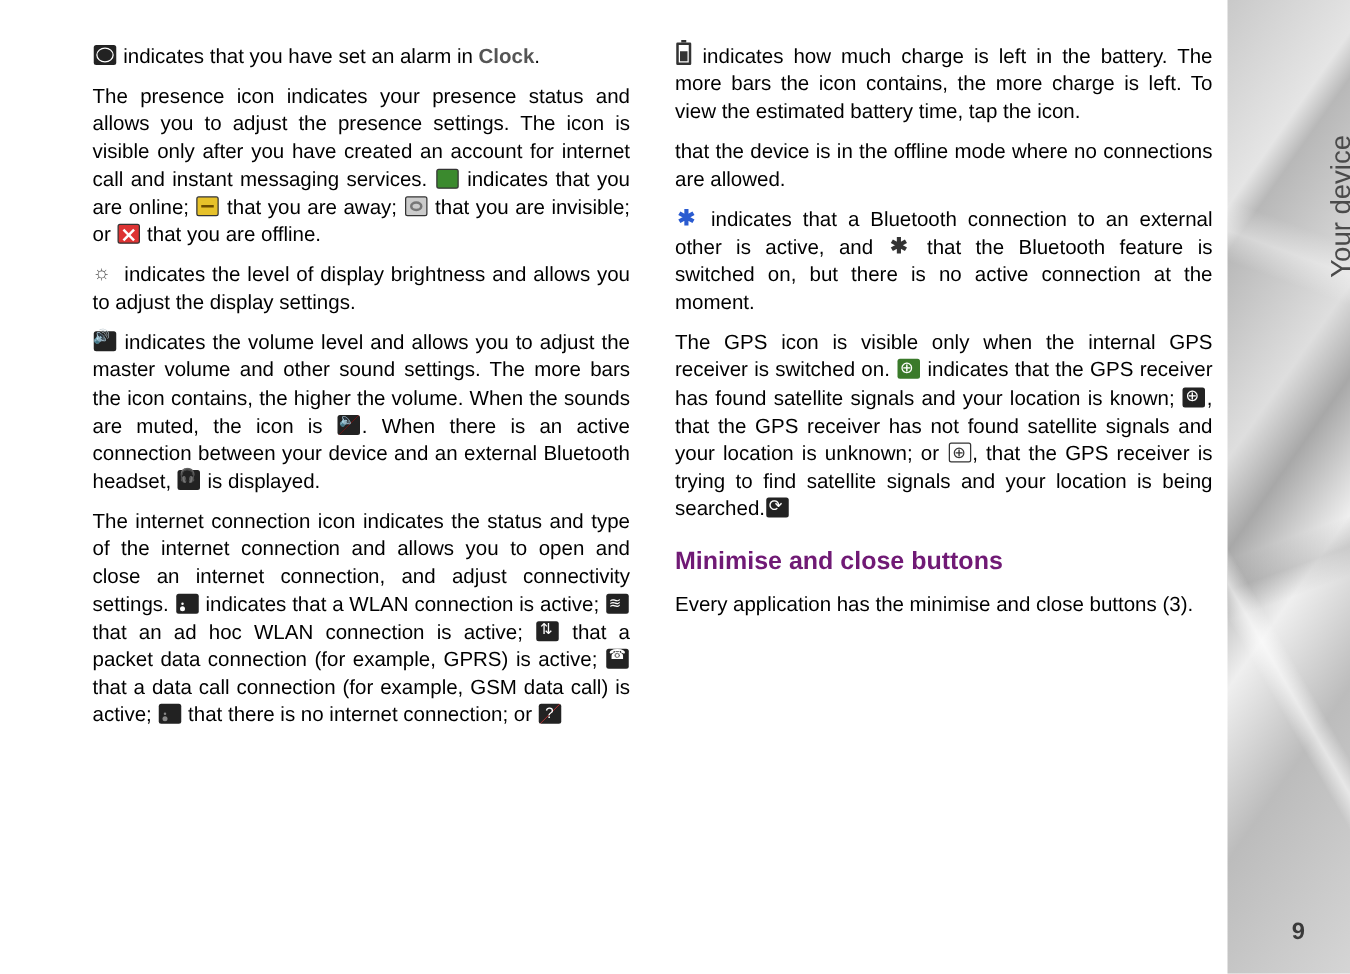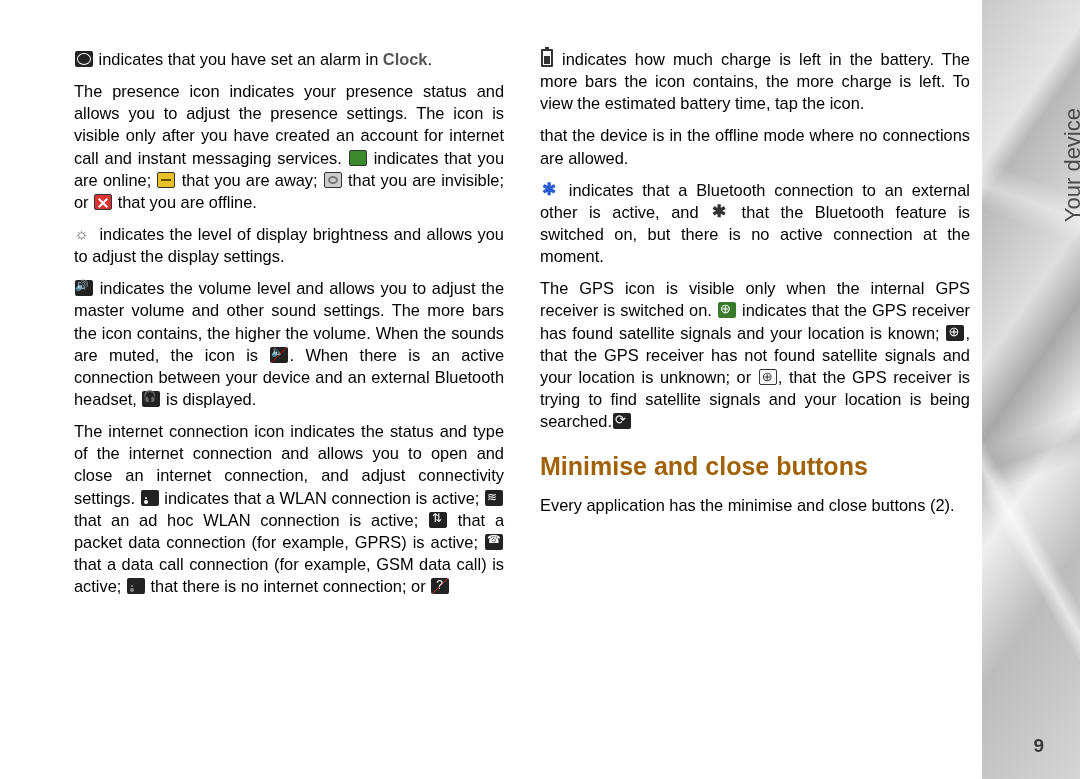--- a/index.html
+++ b/index.html
@@ -7,39 +7,39 @@
     width: 1080px;
     height: 779px;
     background: #fff;
     font-family: Arial, Helvetica, sans-serif;
     position: relative;
     overflow: hidden;
   }
   .page {
     position: absolute;
     left: 74px;
-    top: 48px;
+    top: 34px;
     width: 896px;
     height: 710px;
     display: flex;
     gap: 36px;
   }
   .col {
     width: 432px;
     font-size: 16.4px;
     line-height: 1.35;
     color: #000;
     text-align: justify;
   }
   .col p { margin-bottom: 10px; }
   .bold { font-weight: bold; color:#555;}
   h2 {
-    font-size: 25px;
+    font-size: 20px;
     font-weight: bold;
-    color: #a16207;
+    color: #701a75;
     margin-top: 18px;
     margin-bottom: 10px;
   }
   .icon {
     display: inline-block;
     width: 18px;
     height: 16px;
     vertical-align: -2px;
     background: #222;
     border-radius: 2px;
@@ -132,20 +132,20 @@
     <p><span class="icon ic-vol"></span><span> indicates the volume level and allows you to adjust the master volume and other sound settings. The more bars the icon contains, the higher the volume. When the sounds are muted, the icon is </span><span class="icon ic-mute"></span><span>. When there is an active connection between your device and an external Bluetooth headset, </span><span class="icon ic-bthead"></span><span> is displayed.</span></p>
     <p><span>The internet connection icon indicates the status and type of the internet connection and allows you to open and close an internet connection, and adjust connectivity settings. </span><span class="icon ic-wlan"></span><span> indicates that a WLAN connection is active; </span><span class="icon ic-adhoc"></span><span> that an ad hoc WLAN connection is active; </span><span class="icon ic-packet"></span><span> that a packet data connection (for example, GPRS) is active; </span><span class="icon ic-datacall"></span><span> that a data call connection (for example, GSM data call) is active; </span><span class="icon ic-noconn"></span><span> that there is no internet connection; or </span><span class="icon ic-unknown"></span></p>
   </div>
 
   <div class="col">
     <p><span class="icon ic-batt"></span><span> indicates how much charge is left in the battery. The more bars the icon contains, the more charge is left. To view the estimated battery time, tap the icon.</span></p>
     <p>that the device is in the offline mode where no connections are allowed.</p>
     <p><span class="icon ic-bt"></span><span> indicates that a Bluetooth connection to an external other is active, and </span><span class="icon ic-btoff"></span><span> that the Bluetooth feature is switched on, but there is no active connection at the moment.</span></p>
     <p><span>The GPS icon is visible only when the internal GPS receiver is switched on. </span><span class="icon ic-gpson"></span><span> indicates that the GPS receiver has found satellite signals and your location is known; </span><span class="icon ic-gpsfnd"></span><span>, that the GPS receiver has not found satellite signals and your location is unknown; or </span><span class="icon ic-gpsno"></span><span>, that the GPS receiver is trying to find satellite signals and your location is being searched.</span><span class="icon ic-gpssrch"></span></p>
     <h2>Minimise and close buttons</h2>
-    <p>Every application has the minimise and close buttons (2).</p>
+    <p>Every application has the minimise and close buttons (3).</p>
   </div>
 </div>
 
 <div class="sidebar">
   <div class="sidetitle">Your device</div>
   <div class="pagenum">9</div>
 </div>
 
 </body></html>

